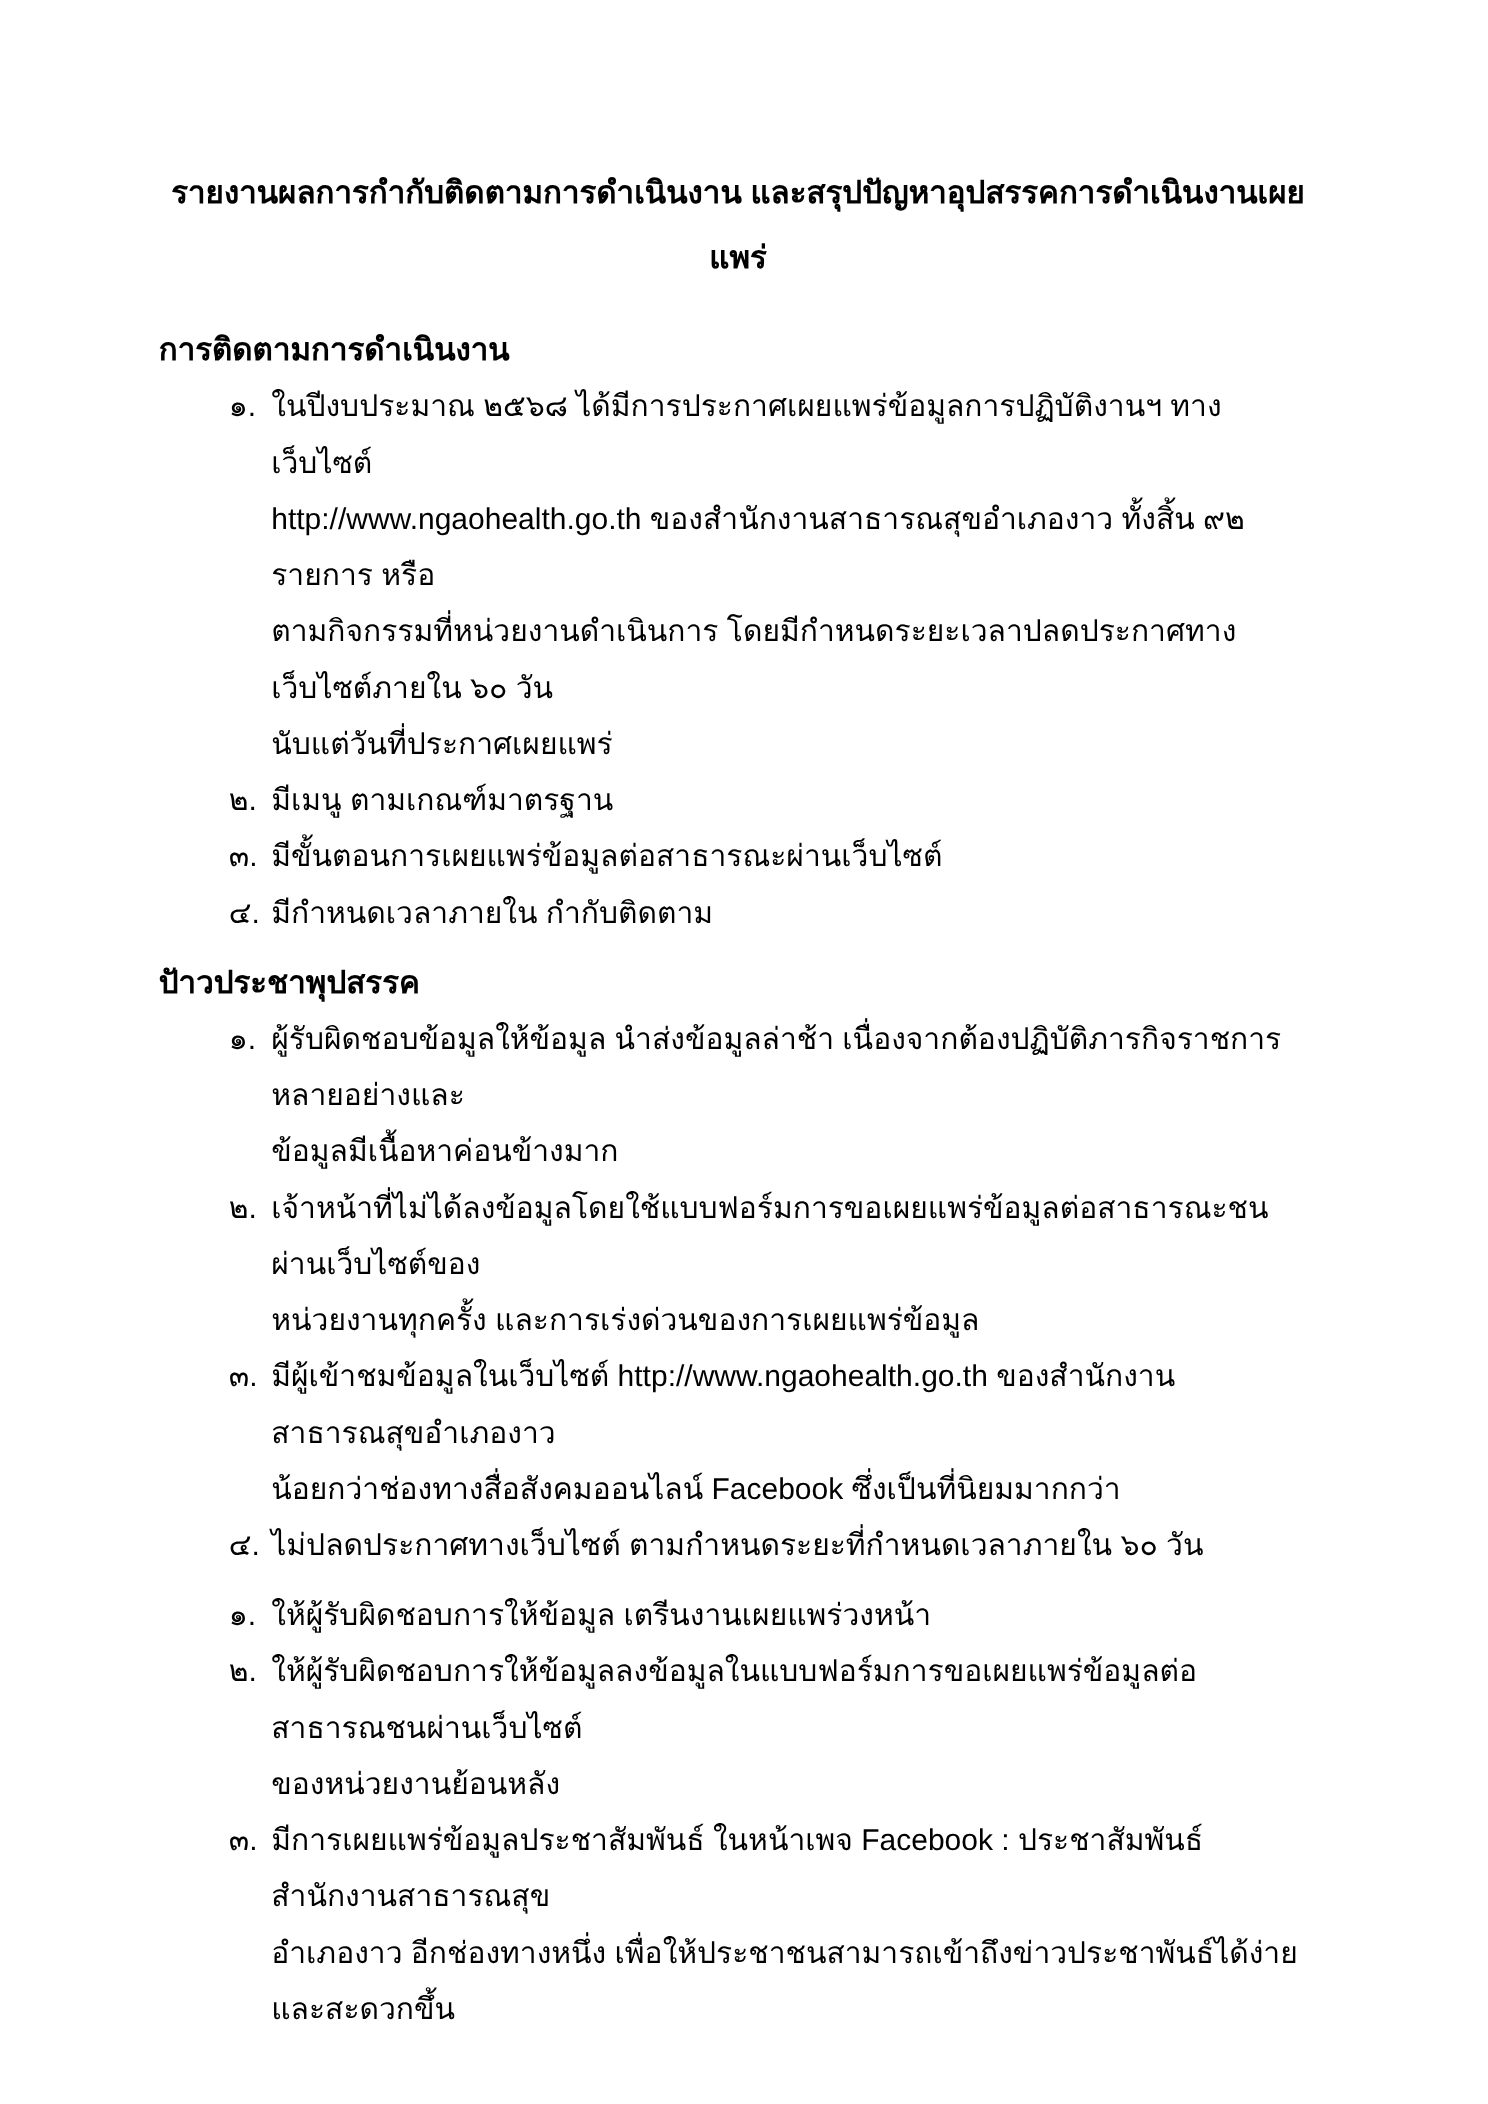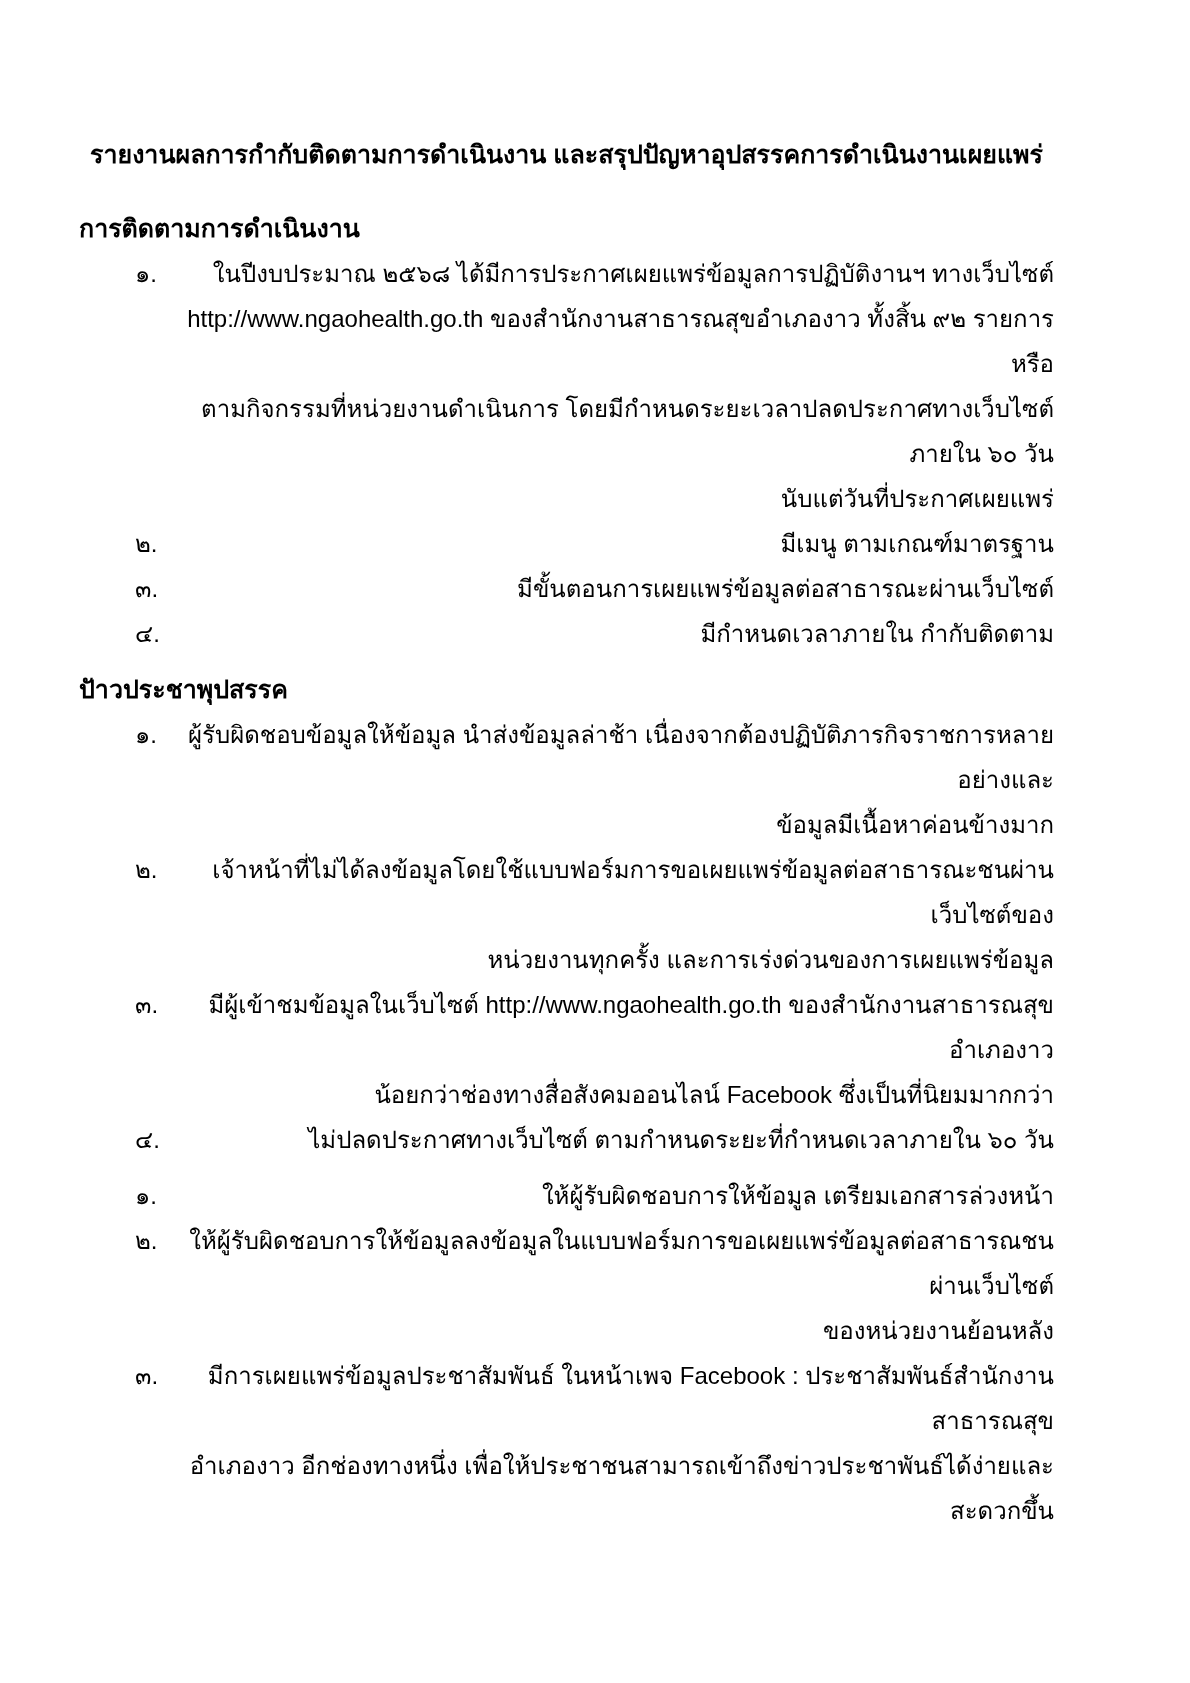--- a/index.html
+++ b/index.html
@@ -11,21 +11,21 @@
     width: 1190px;
     height: 1683px;
     color: #000000;
     font-family: "Liberation Sans", sans-serif;
     overflow: hidden;
   }
   .page {
     box-sizing: border-box;
     width: 1190px;
     height: 1683px;
-    padding: 128px 125px 0 68px;
+    padding: 128px 125px 0 116px;
     background: #ffffff;
   }
   .doc-title {
     font-size: 25px;
     font-weight: bold;
     text-align: center;
     line-height: 52px;
     margin: 0 0 26px 0;
   }
   .doc-section {
@@ -46,21 +46,20 @@
     font-size: 24px;
     line-height: 45px;
   }
   .item-number {
     width: 34px;
     flex-shrink: 0;
   }
   .item-text {
     flex: 1;
     white-space: pre-line;
-    text-align: right;
   }
 </style>
 </head>
 <body>
 
 <div class="page">
   <h1 class="doc-title">
     <span>รายงานผลการกำกับติดตามการดำเนินงาน และสรุปปัญหาอุปสรรคการดำเนินงานเผยแพร่</span><br>
   </h1>
   <div>
@@ -109,21 +108,21 @@
           <div class="list-item">
             <span class="item-number">๔.</span>
             <span class="item-text">ไม่ปลดประกาศทางเว็บไซต์ ตามกำหนดระยะที่กำหนดเวลาภายใน ๖๐ วัน</span>
           </div>
         </div>
       </section>
       <section class="doc-section">
         <div class="item-list">
           <div class="list-item">
             <span class="item-number">๑.</span>
-            <span class="item-text">ให้ผู้รับผิดชอบการให้ข้อมูล เตรียมเอกสารล่วงหน้า</span>
+            <span class="item-text">ให้ผู้รับผิดชอบการให้ข้อมูล เตรีนงานเผยแพร่วงหน้า</span>
           </div>
           <div class="list-item">
             <span class="item-number">๒.</span>
             <span class="item-text">ให้ผู้รับผิดชอบการให้ข้อมูลลงข้อมูลในแบบฟอร์มการขอเผยแพร่ข้อมูลต่อสาธารณชนผ่านเว็บไซต์
 ของหน่วยงานย้อนหลัง</span>
           </div>
           <div class="list-item">
             <span class="item-number">๓.</span>
             <span class="item-text">มีการเผยแพร่ข้อมูลประชาสัมพันธ์ ในหน้าเพจ Facebook : ประชาสัมพันธ์สำนักงานสาธารณสุข
 อำเภองาว อีกช่องทางหนึ่ง เพื่อให้ประชาชนสามารถเข้าถึงข่าวประชาพันธ์ได้ง่ายและสะดวกขึ้น</span>

